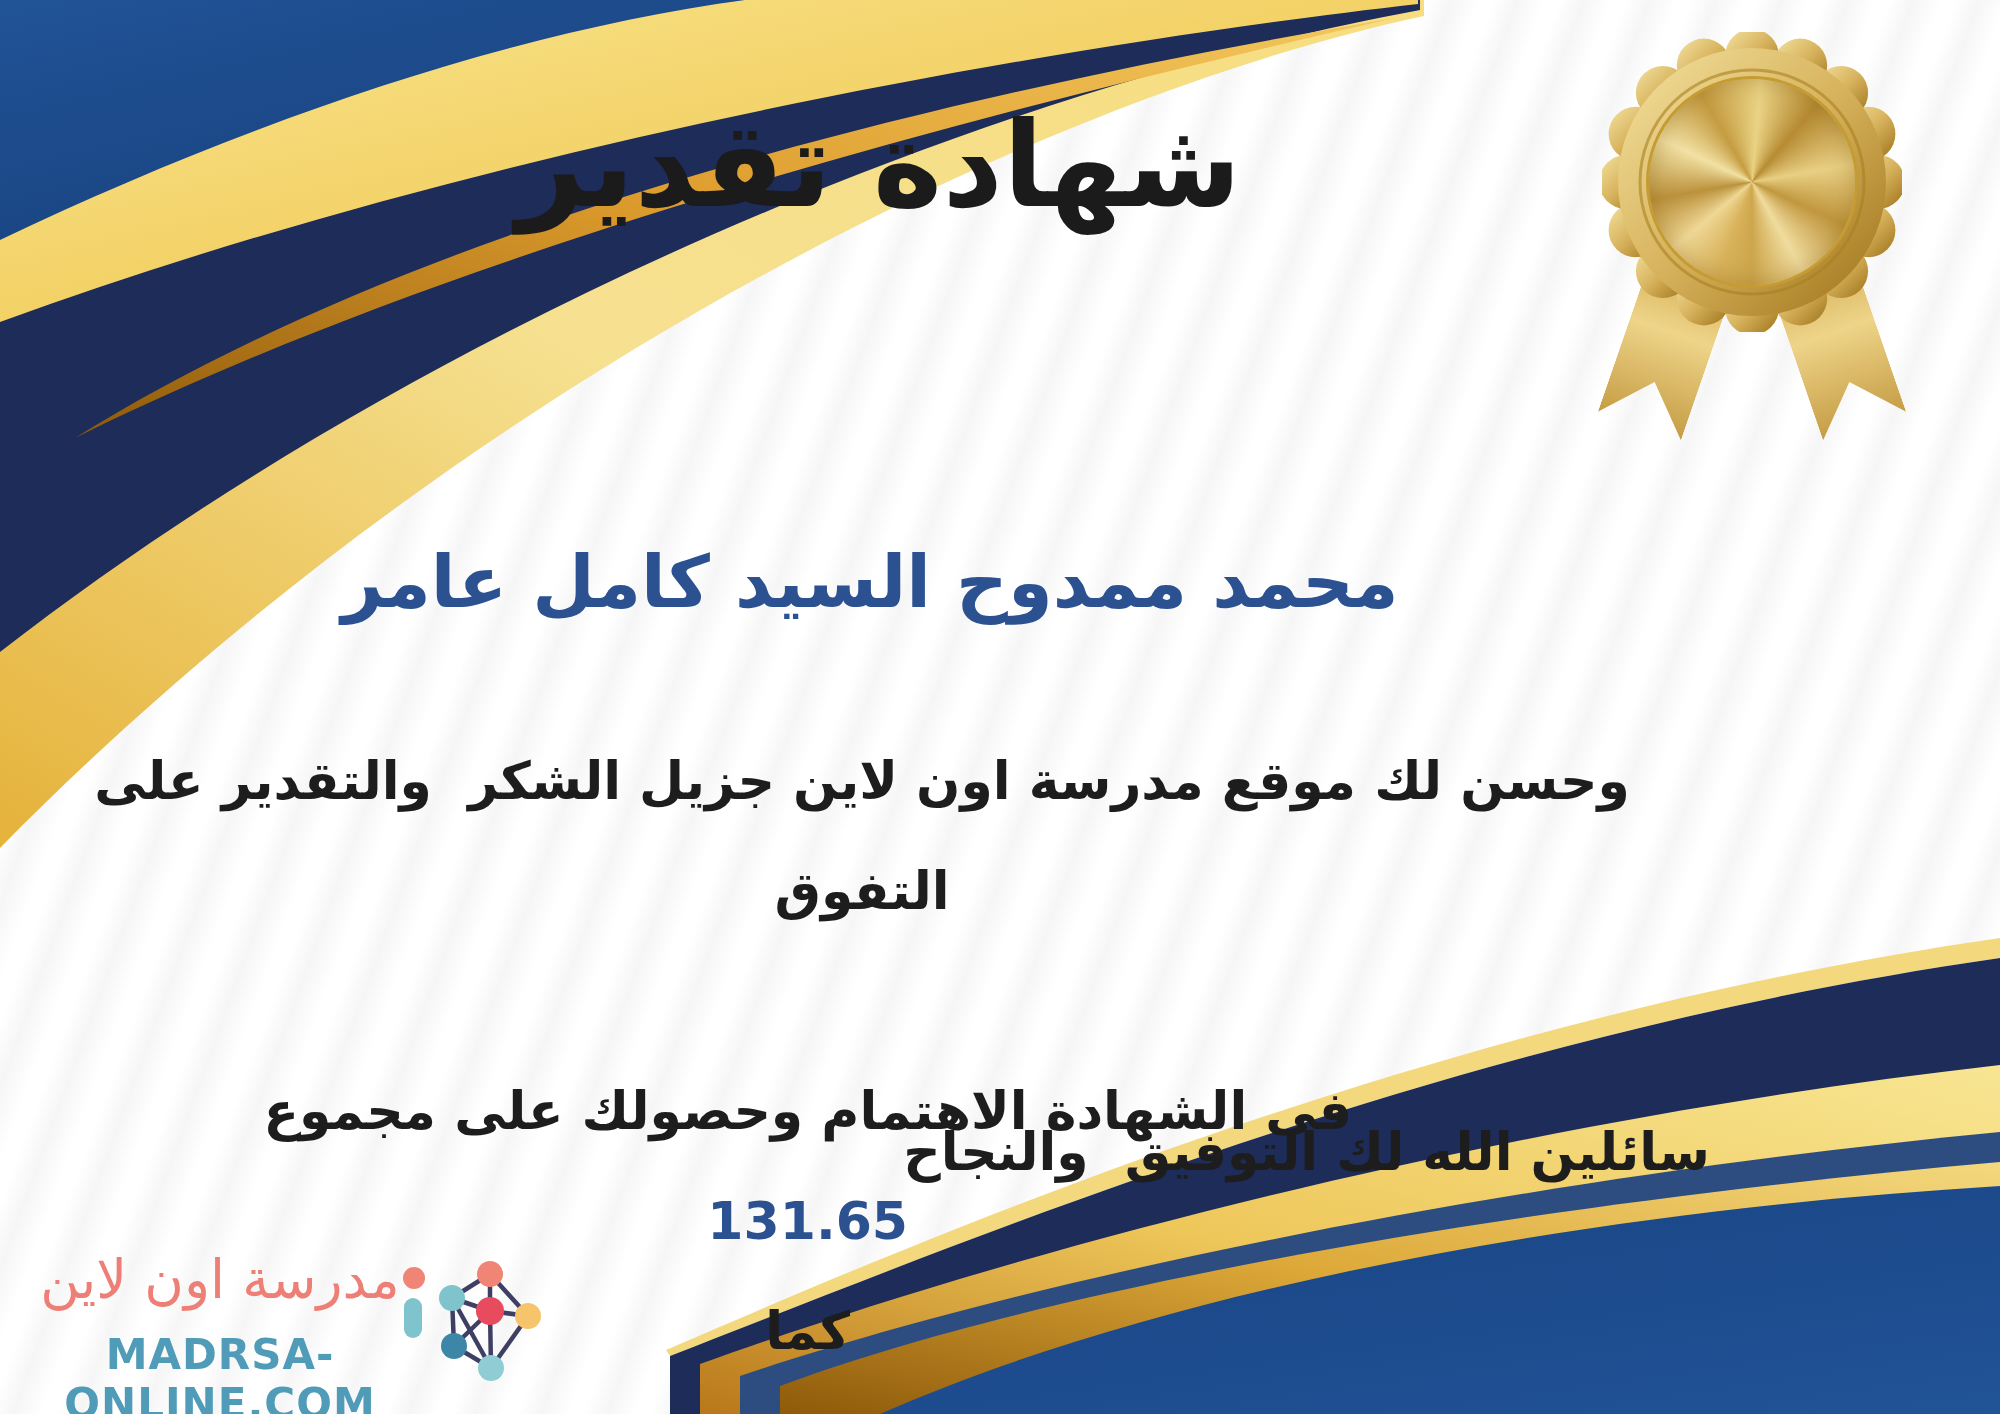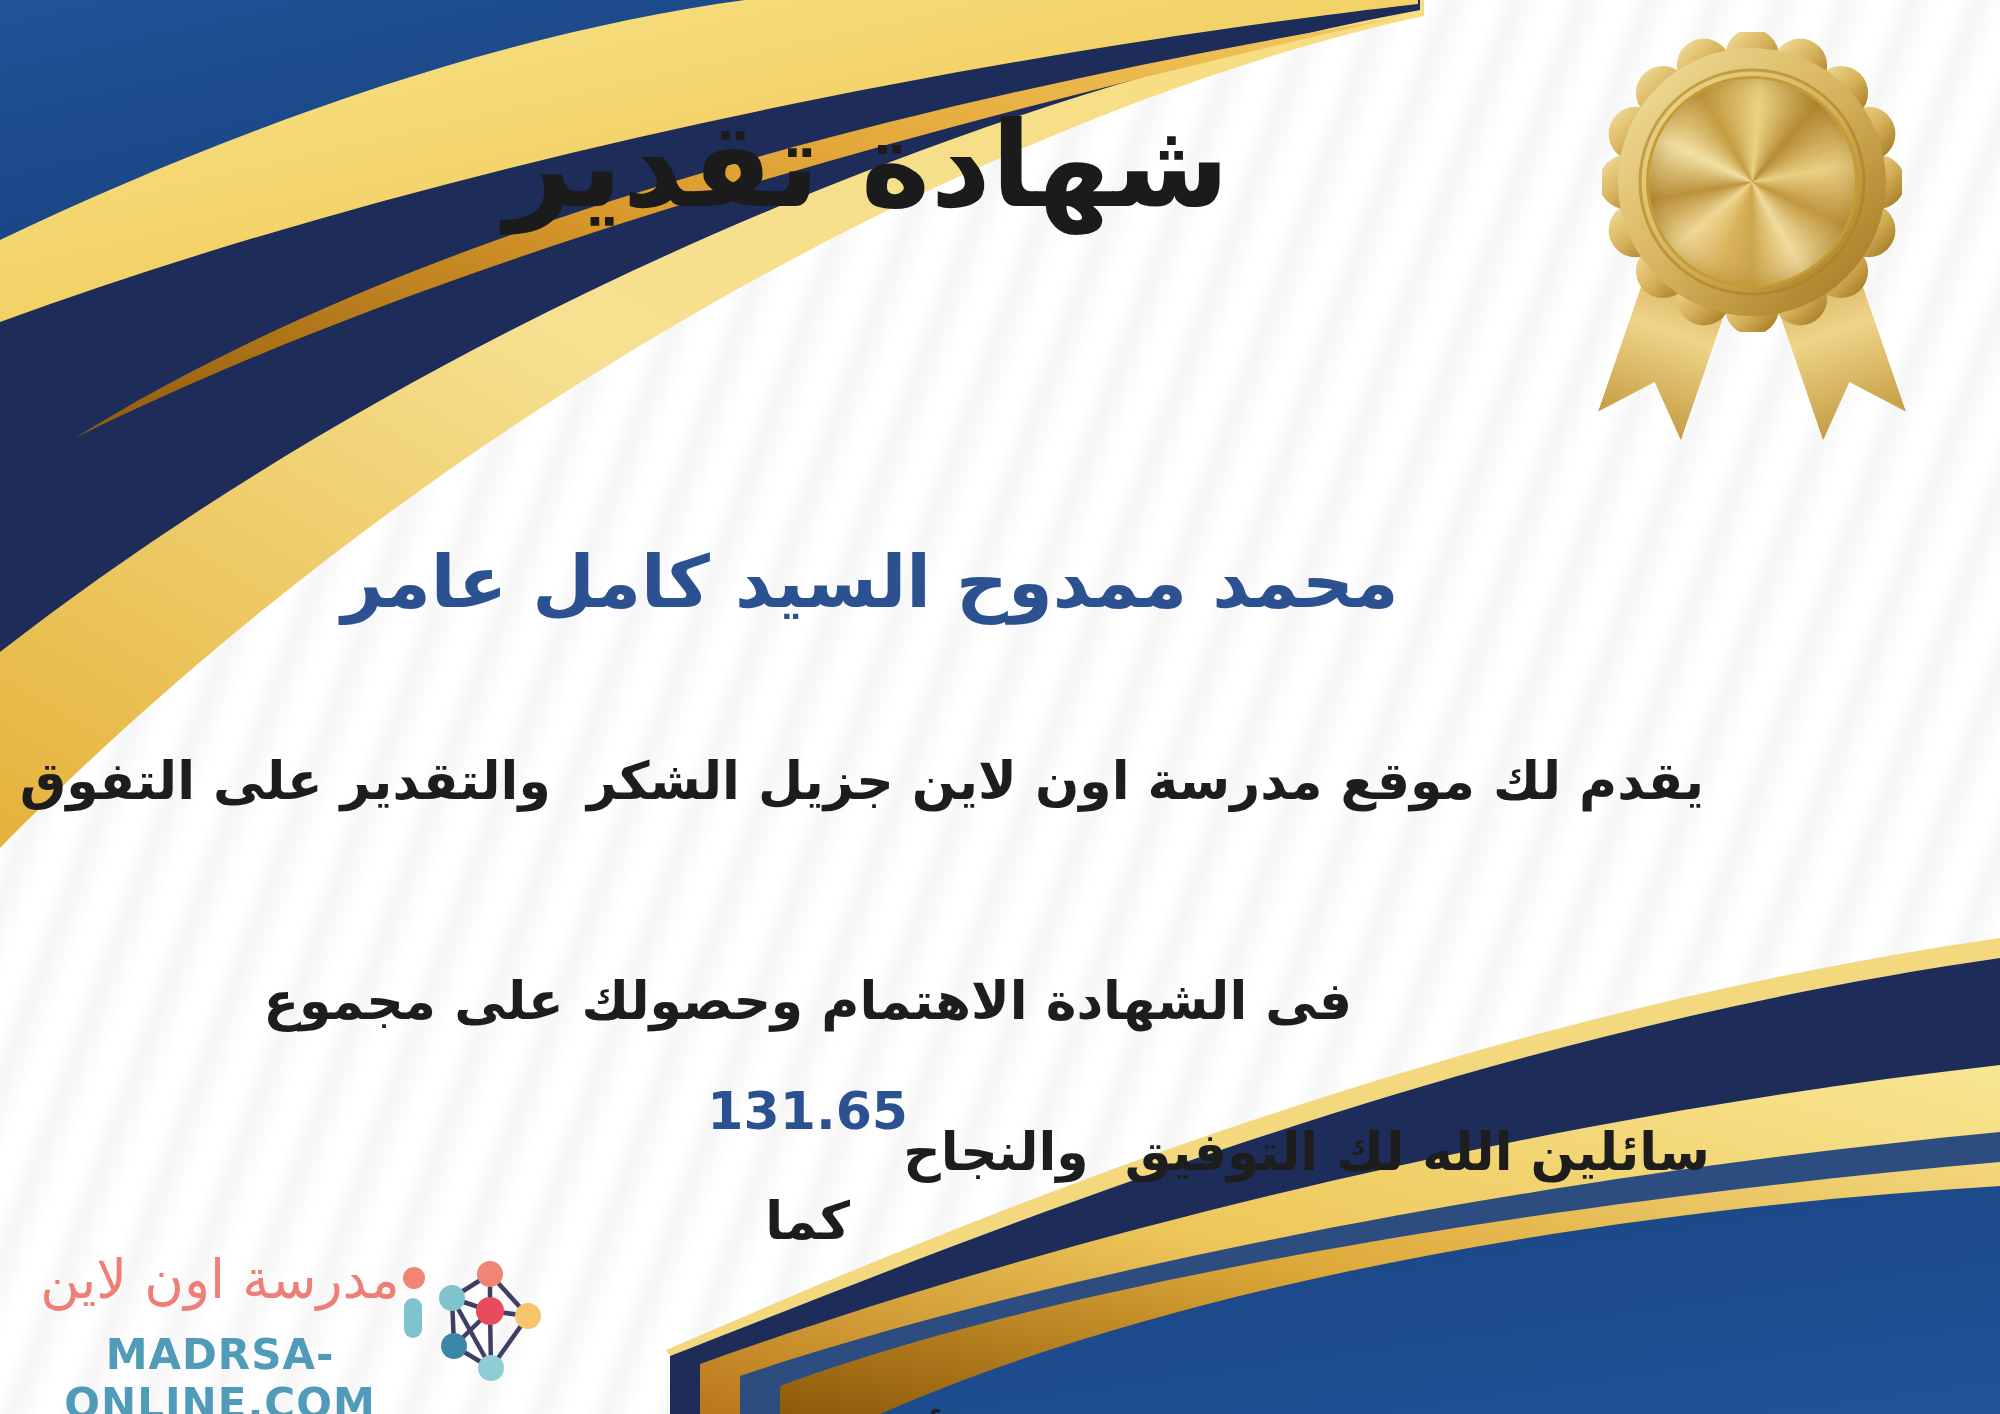--- a/index.html
+++ b/index.html
@@ -12,21 +12,21 @@
       #ffffff;
     font-family:"DejaVu Sans", sans-serif;
   }
   .decor{position:absolute;pointer-events:none;}
   .decor.tl{left:0;top:0;}
   .decor.br{right:0;bottom:0;}
 
   
   .cert-title{
     position:absolute;top:96px;left:0;width:1734px;text-align:center;
-    font-size:118px;font-weight:bold;color:#1b1b1b;letter-spacing:0;
+    font-size:118px;font-weight:bold;color:#1b1b1b;letter-spacing:0;padding-left:12px;
   }
   .cert-name{
     position:absolute;top:540px;left:0;width:1740px;text-align:center;
     font-size:72px;font-weight:bold;color:#2b5191;
   }
   .cert-body{
     position:absolute;top:726px;left:0;width:1724px;text-align:center;
     font-size:52px;font-weight:bold;color:#1d1d1d;line-height:110px;
   }
   .bodyline{white-space:pre-wrap;}
@@ -160,21 +160,21 @@
       <circle cx="150" cy="150" r="112" fill="none" stroke="#a9801f" stroke-width="3" opacity=".6"></circle>
     </svg>
     <div class="medal-disc"></div>
   </div>
 
   <div class="cert-title" dir="rtl">شهادة تقدير</div>
 
   <div class="cert-name" dir="rtl">محمد ممدوح السيد كامل عامر</div>
 
   <div class="cert-body" dir="rtl">
-    <div class="bodyline">يقدم لك موقع مدرسة اون لاين جزيل الشكر  والتقدير على التفوق</div>
+    <div class="bodyline">وحسن لك موقع مدرسة اون لاين جزيل الشكر  والتقدير على التفوق</div>
     <div class="bodyline">
       <span>فى الشهادة الاهتمام وحصولك على مجموع</span>
       <span class="score">131.65</span>
       <span>كما</span>
     </div>
     <div class="bodyline">نتقدم  بالشكر الجزيل إلي الأسرة علي الاهتمام وحسن المتابعة</div>
   </div>
 
   <div class="cert-closing" dir="rtl">سائلين الله لك التوفيق  والنجاح</div>
 

